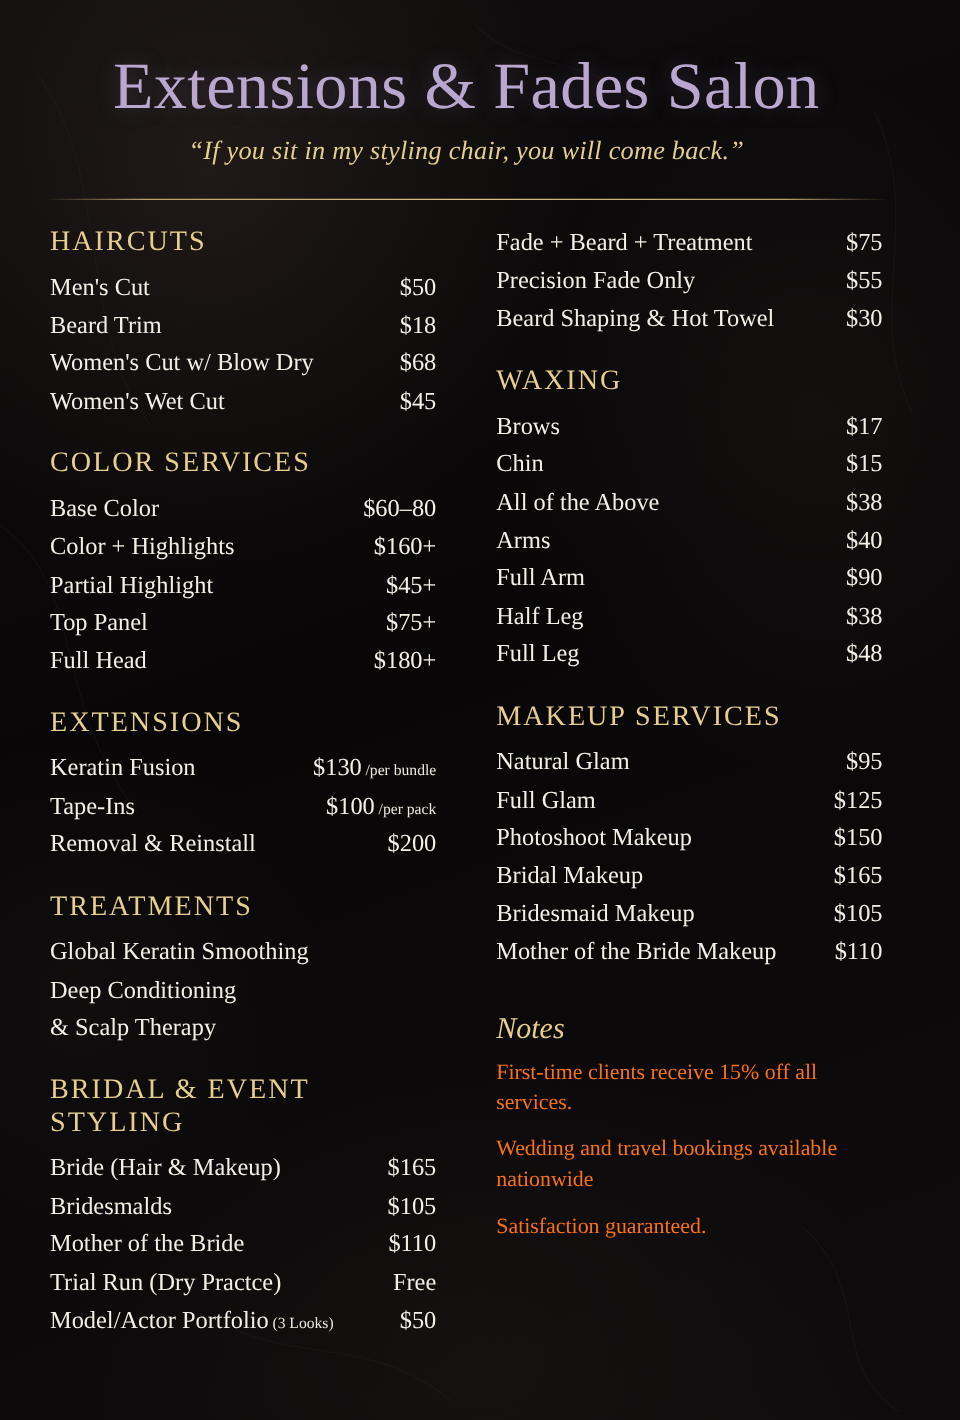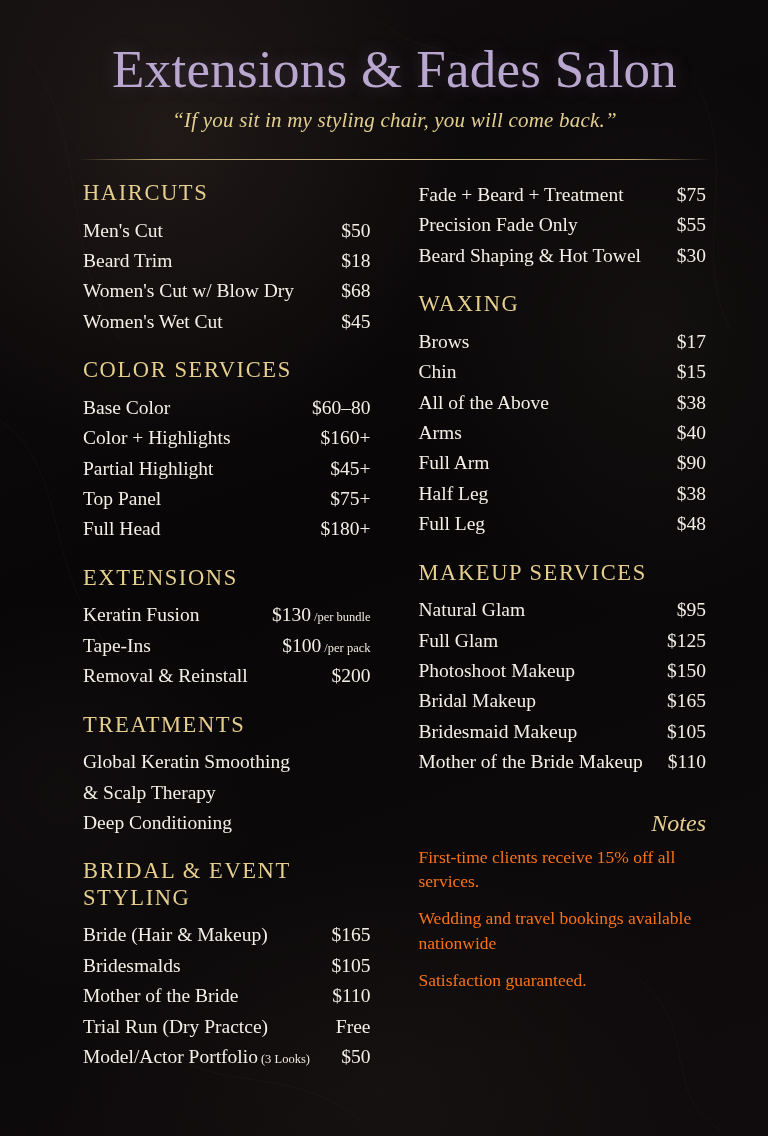--- a/index.html
+++ b/index.html
@@ -27,21 +27,21 @@
   .bg-streaks {
     position: absolute;
     inset: 0;
     opacity: .5;
     pointer-events: none;
   }
   .page {
     position: relative;
     width: 768px;
     height: 1136px;
-    padding: 34px 46px 0 67px;
+    padding: 34px 46px 0 24px;
   }
 
   
   .title {
     text-align: center;
     font-size: 53px;
     line-height: 1.02;
     letter-spacing: .3px;
     color: #b9a7cf;
     font-weight: 400;
@@ -102,21 +102,20 @@
     color: #f4efe6;
   }
 
   
   .notes-title {
     color: #e6cf8e;
     font-size: 24px;
     font-style: italic;
     margin: 6px 0 8px 0;
     font-weight: 400;
-    text-align: right;
   }
   .note-para {
     font-size: 17.5px;
     line-height: 1.42;
     margin: 0 0 12px 0;
     color: #f97316;
     max-width: 290px;
   }
   .spacer-sm { height: 6px; }
   .col-left .section:first-child { margin-top: 0; }
@@ -213,22 +212,22 @@
             <span class="label">Removal &amp; Reinstall</span>
             <span class="price">$200</span>
           </div>
         </div>
       </div>
 
       <div class="section">
         <h2 class="section-title">TREATMENTS</h2>
         <div class="rows">
           <div class="plain-row">Global Keratin Smoothing</div>
+          <div class="plain-row">Deep Conditioning</div>
           <div class="plain-row">&amp; Scalp Therapy</div>
-          <div class="plain-row">Deep Conditioning</div>
         </div>
       </div>
 
       <div class="section">
         <h2 class="section-title">BRIDAL &amp; EVENT STYLING</h2>
         <div class="rows">
           <div class="row">
             <span class="label">Bride (Hair &amp; Makeup)</span>
             <span class="price">$165</span>
           </div>

